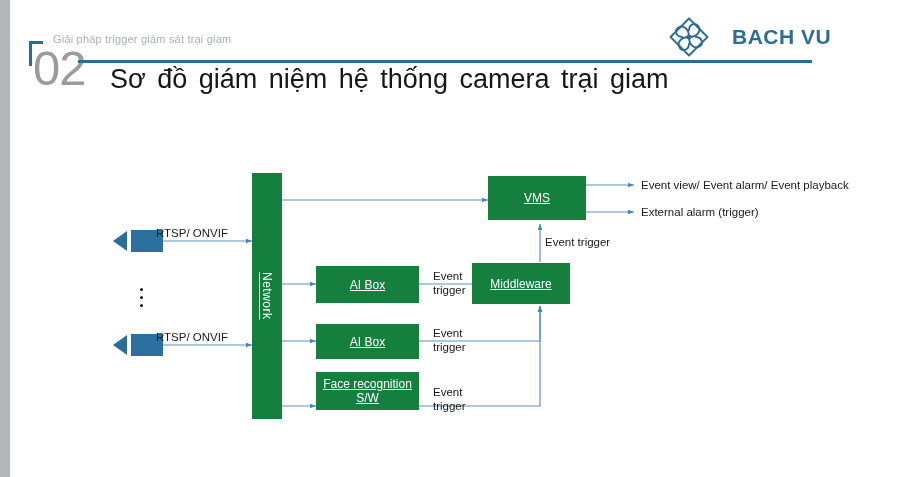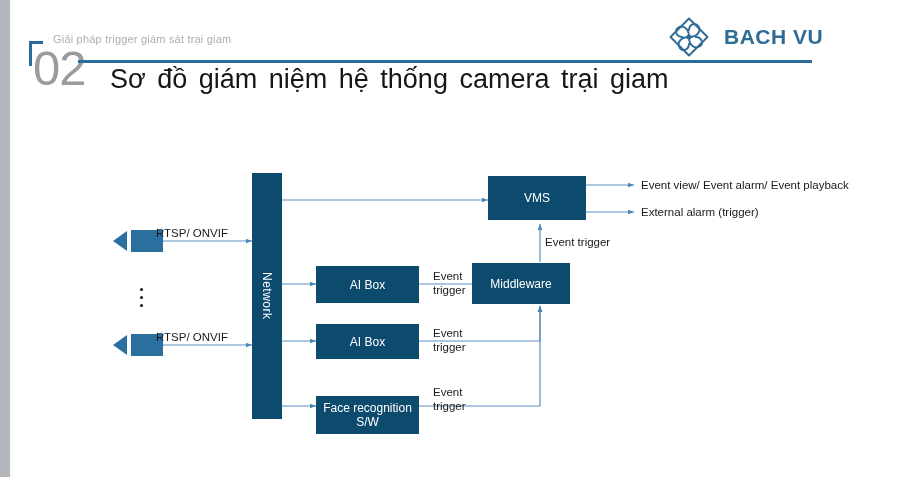--- a/index.html
+++ b/index.html
@@ -77,49 +77,50 @@
     white-space: nowrap;
     word-spacing: 4px;
   }
 
   
   .logo-wrap {
     position: absolute;
     left: 668px; top: 16px;
     display: flex;
     align-items: center;
-    gap: 14px;
+    gap: 22px;
   }
   .logo-mark { width: 42px; height: 42px; display:block; }
   .logo-text {
     font-size: 21px;
     letter-spacing: 0.5px;
     color: #2e6c96;
     font-weight: bold;
     font-family: "Liberation Sans", sans-serif;
   }
 
   
   #diagram {
     position: absolute;
     left: 0; top: 0;
     width: 900px; height: 477px;
     pointer-events: none;
   }
   .node {
     position: absolute;
-    background: #0c4a6e;
+    background: #15803d;
     color: #ffffff;
     display: flex;
     align-items: center;
     justify-content: center;
     text-align: center;
     font-size: 12px;
     line-height: 14px;
     box-sizing: border-box;
+    text-decoration: underline;
   }
   .node.network {
     writing-mode: vertical-rl;
     text-orientation: mixed;
     letter-spacing: 0.5px;
     font-size: 12px;
   }
   .cam-body {
     position: absolute;
     background: #2b6f9e;
@@ -226,21 +227,21 @@
       <div class="dot"></div>
       <div class="dot"></div>
   </div>
 
   <div class="node network" style="left:252px; top:173px; width:30px; height:246px;">Network</div>
 
   <div class="node" style="left:316px; top:266px; width:103px; height:37px;">AI Box</div>
 
   <div class="node" style="left:316px; top:324px; width:103px; height:35px;">AI Box</div>
 
-  <div class="node" style="left:316px; top:396px; width:103px; height:38px;">Face
+  <div class="node" style="left:316px; top:372px; width:103px; height:38px;">Face
 recognition S/W</div>
 
   <div class="node" style="left:472px; top:263px; width:98px; height:41px;">Middleware</div>
 
   <div class="node" style="left:488px; top:176px; width:98px; height:44px;">VMS</div>
 
   <div class="lbl" style="left:156px; top:226px;">RTSP/ ONVIF</div>
   <div class="lbl" style="left:156px; top:330px;">RTSP/ ONVIF</div>
 
   <div class="lbl" style="left:433px; top:269px;">Event

